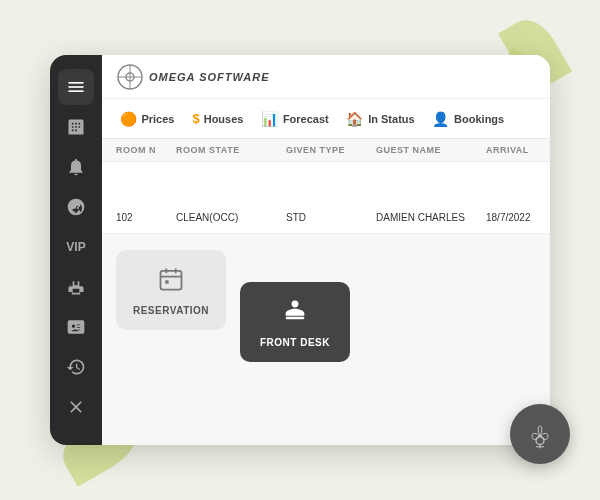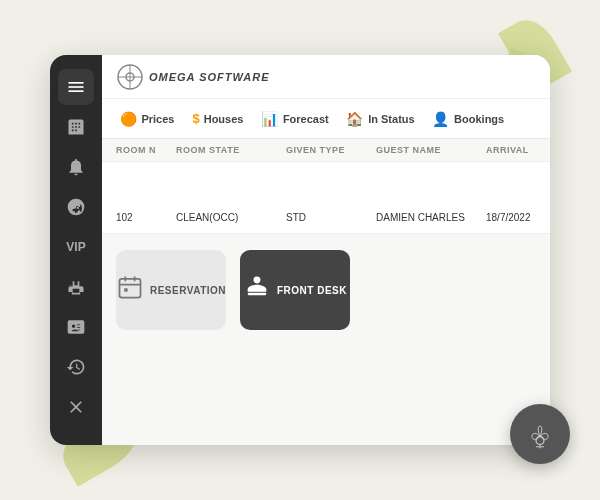--- a/index.html
+++ b/index.html
@@ -161,35 +161,37 @@
       display: flex;
       gap: 14px;
       padding: 16px 14px 8px 14px;
       background: #f7f7f5;
     }
     .action-card {
       width: 110px;
       height: 80px;
       border-radius: 10px;
       display: flex;
+      flex-direction: column;
       align-items: center;
       justify-content: center;
       gap: 6px;
       cursor: pointer;
       font-size: 10px;
       font-weight: 700;
       letter-spacing: 0.5px;
     }
     .action-card.light {
       background: #e8e8e8;
       color: #555;
     }
     .action-card.dark {
       background: #444;
       color: #fff;
+      margin-top: 32px;
     }
     .action-card .card-icon { font-size: 22px; }
 
     
     .bottom-buttons {
       display: flex;
       justify-content: flex-end;
       gap: 8px;
       padding: 6px 14px 12px 14px;
       background: #f7f7f5;

